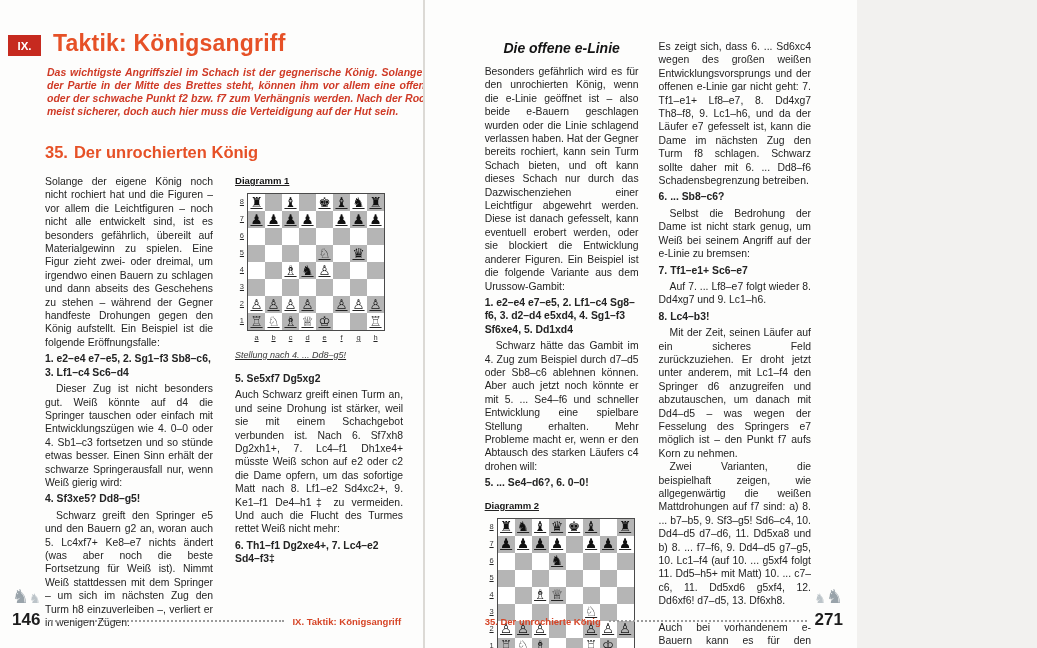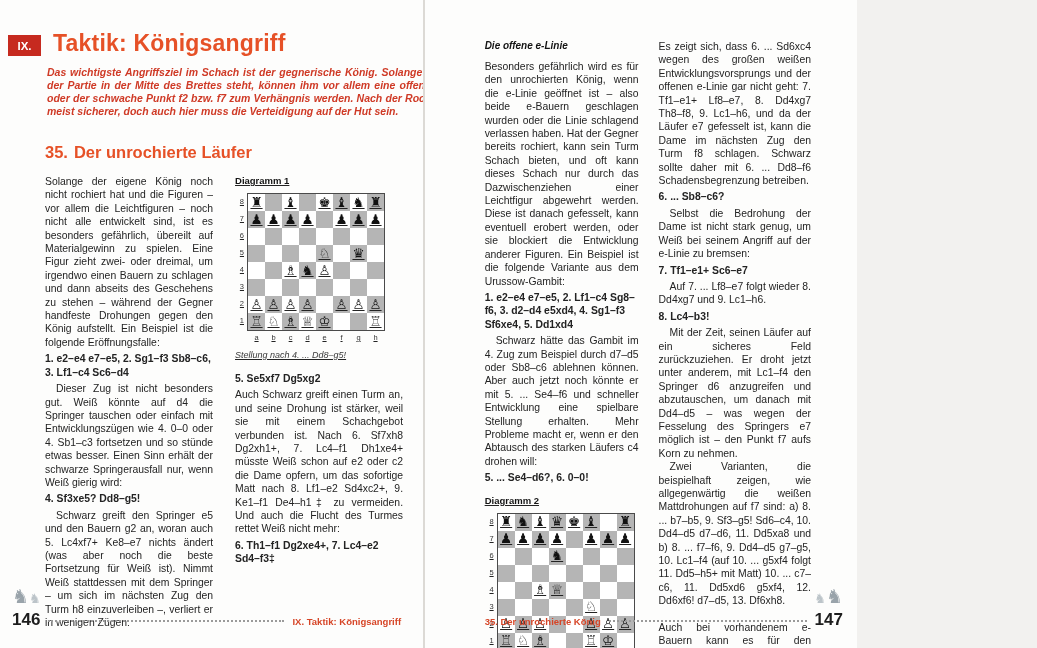--- a/index.html
+++ b/index.html
@@ -28,21 +28,21 @@
   .c197{width:197px;}
   .c195{width:195px;}
 
   .para{margin:0;font-size:10.4px;line-height:13.4px;text-align:justify;hyphens:auto;}
   .para.indent{text-indent:11px;}
   .para.gap{margin-top:13px;}
   .para.moves{font-weight:bold;text-align:left;margin:3px 0;}
   .para.moves-left{font-weight:bold;text-align:left;margin:3px 0;}
   .bi{font-weight:normal;font-style:italic;}
 
-  .subhead{margin:0 0 9px 0;font-weight:bold;font-style:italic;font-size:10px;color:#141414;}
+  .subhead{margin:0 0 9px 0;text-align:center;font-weight:bold;font-style:italic;font-size:14px;color:#141414;}
 
   
   .diagram{margin:2px 0 12px 0;padding:0;text-decoration:underline;}
   .diagram-label{font-weight:bold;font-size:9.5px;margin-bottom:7px;color:#141414;}
   .board-row{display:flex;align-items:flex-start;}
   .ranks{display:flex;flex-direction:column;width:9px;margin-right:3px;}
   .rank-label{height:17px;display:flex;align-items:center;justify-content:flex-end;font-size:7.5px;color:#333;}
   .board-grid{display:grid;grid-template-columns:repeat(8,17px);grid-auto-rows:17px;border:1px solid #4a4a4a;}
   .sq{display:flex;align-items:center;justify-content:center;font-size:13.5px;line-height:1;
       font-family:"DejaVu Sans",sans-serif;color:#111;}
@@ -70,21 +70,21 @@
 
 <div class="spread">
 
   <section class="page left">
     <header class="chapter-header">
       <div class="badge">IX.</div>
       <h1 class="title">Taktik: Königsangriff</h1>
     </header>
     <p class="intro">Das wichtigste Angriffsziel im Schach ist der gegnerische König. Solange er zu Beginn der Partie in der Mitte des Brettes steht, können ihm vor allem eine offene Zentrallinie oder der schwache Punkt f2 bzw. f7 zum Verhängnis werden. Nach der Rochade steht er meist sicherer, doch auch hier muss die Verteidigung auf der Hut sein.</p>
     <h2 class="section-head">
-      <span class="sec-num">35.</span><span class="sec-title">Der unrochierte Läufer</span>
+      <span class="sec-num">35.</span><span class="sec-title">Der unrochierten König</span>
     </h2>
     <div class="cols">
       <div class="col c215">
           <p class="para body">Solange der eigene König noch nicht rochiert hat und die Figuren – vor allem die Leichtfiguren – noch nicht alle entwickelt sind, ist es besonders gefährlich, übereilt auf Materialgewinn zu spielen. Eine Figur zieht zwei- oder dreimal, um irgendwo einen Bauern zu schlagen und dann abseits des Geschehens zu stehen – während der Gegner handfeste Drohungen gegen den König aufstellt. Ein Beispiel ist die folgende Eröffnungsfalle:</p>
           <p class="para moves-left">1. e2–e4 e7–e5, 2. Sg1–f3 Sb8–c6, 3. Lf1–c4 Sc6–d4</p>
           <p class="para body indent">Dieser Zug ist nicht besonders gut. Weiß könnte auf d4 die Springer tauschen oder einfach mit Entwicklungszügen wie 4. 0–0 oder 4. Sb1–c3 fortsetzen und so stünde etwas besser. Einen Sinn erhält der schwarze Springerausfall nur, wenn Weiß gierig wird:</p>
           <p class="para moves">4. Sf3xe5? Dd8–g5!</p>
           <p class="para body indent">Schwarz greift den Springer e5 und den Bauern g2 an, woran auch 5. Lc4xf7+ Ke8–e7 nichts ändert (was aber noch die beste Fortsetzung für Weiß ist). Nimmt Weiß stattdessen mit dem Springer – um sich im nächsten Zug den Turm h8 einzuverleiben –, verliert er in wenigen Zügen:</p>
         </div>
       <div class="col c215">
@@ -312,17 +312,17 @@
           <p class="para body indent">Mit der Zeit, seinen Läufer auf ein sicheres Feld zurückzuziehen. Er droht jetzt unter anderem, mit Lc1–f4 den Springer d6 anzugreifen und abzutauschen, um danach mit Dd4–d5 – was wegen der Fesselung des Springers e7 möglich ist – den Punkt f7 aufs Korn zu nehmen.</p>
           <p class="para body indent">Zwei Varianten, die beispielhaft zeigen, wie allgegenwärtig die weißen Mattdrohungen auf f7 sind: a) 8. ... b7–b5, 9. Sf3–g5! Sd6–c4, 10. Dd4–d5 d7–d6, 11. Dd5xa8 und b) 8. ... f7–f6, 9. Dd4–d5 g7–g5, 10. Lc1–f4 (auf 10. ... g5xf4 folgt 11. Dd5–h5+ mit Matt) 10. ... c7–c6, 11. Dd5xd6 g5xf4, 12. Dd6xf6! d7–d5, 13. Df6xh8.</p>
           <p class="para body gap"><span>Auch bei vorhandenem e-Bauern kann es für den unrochierten König ungemütlich werden, wie die folgende Eröffnungsfalle in </span><span class="bi">Diagramm 3</span><span> zeigt:</span></p>
         </div>
     </div>
     <footer class="footer">
       <span class="footer-label">35. Der unrochierte König</span>
       <span class="dots"></span>
       <div class="corner">
         <span class="knights"><span class="kn-small">♞</span><span class="kn-big">♞</span></span>
-        <span class="pagenum">147</span>
+        <span class="pagenum">271</span>
       </div>
     </footer>
   </section>
 </div>
 
 </body></html>

